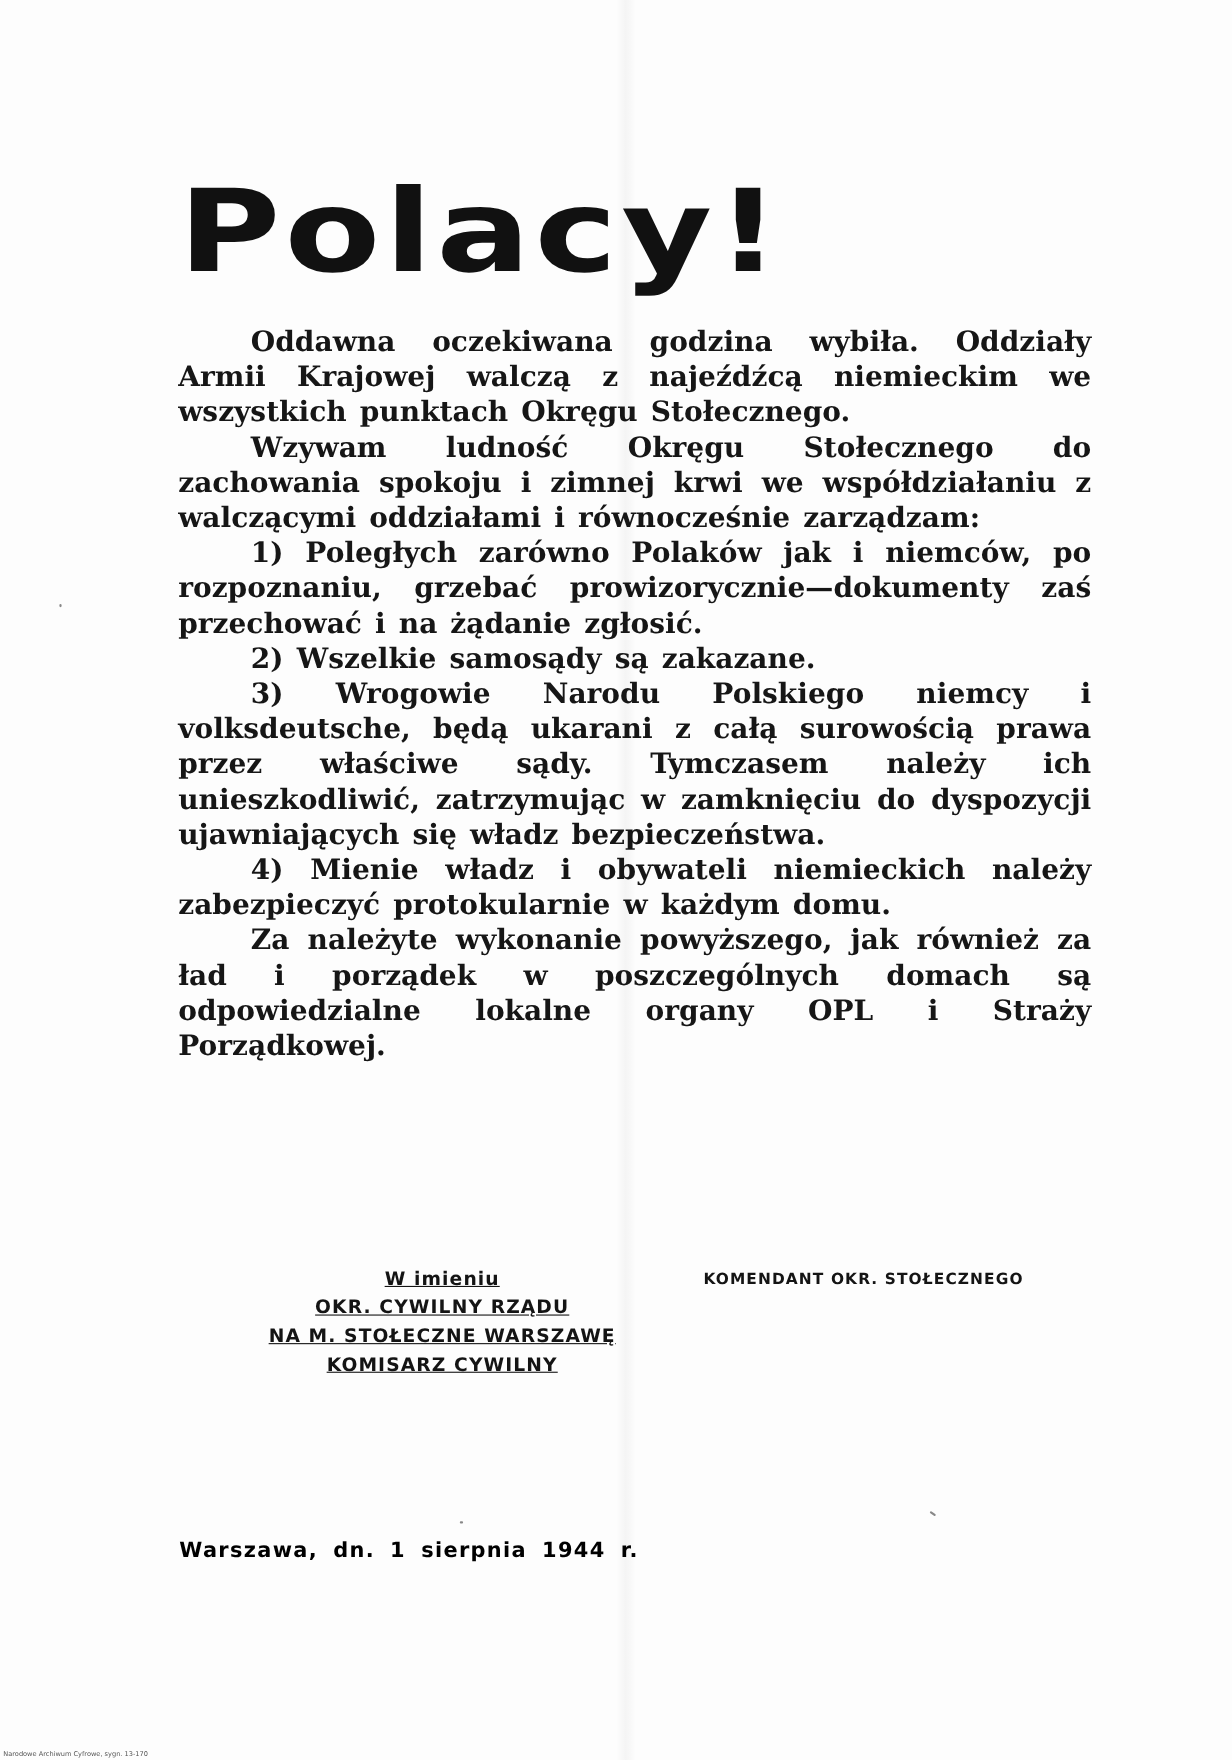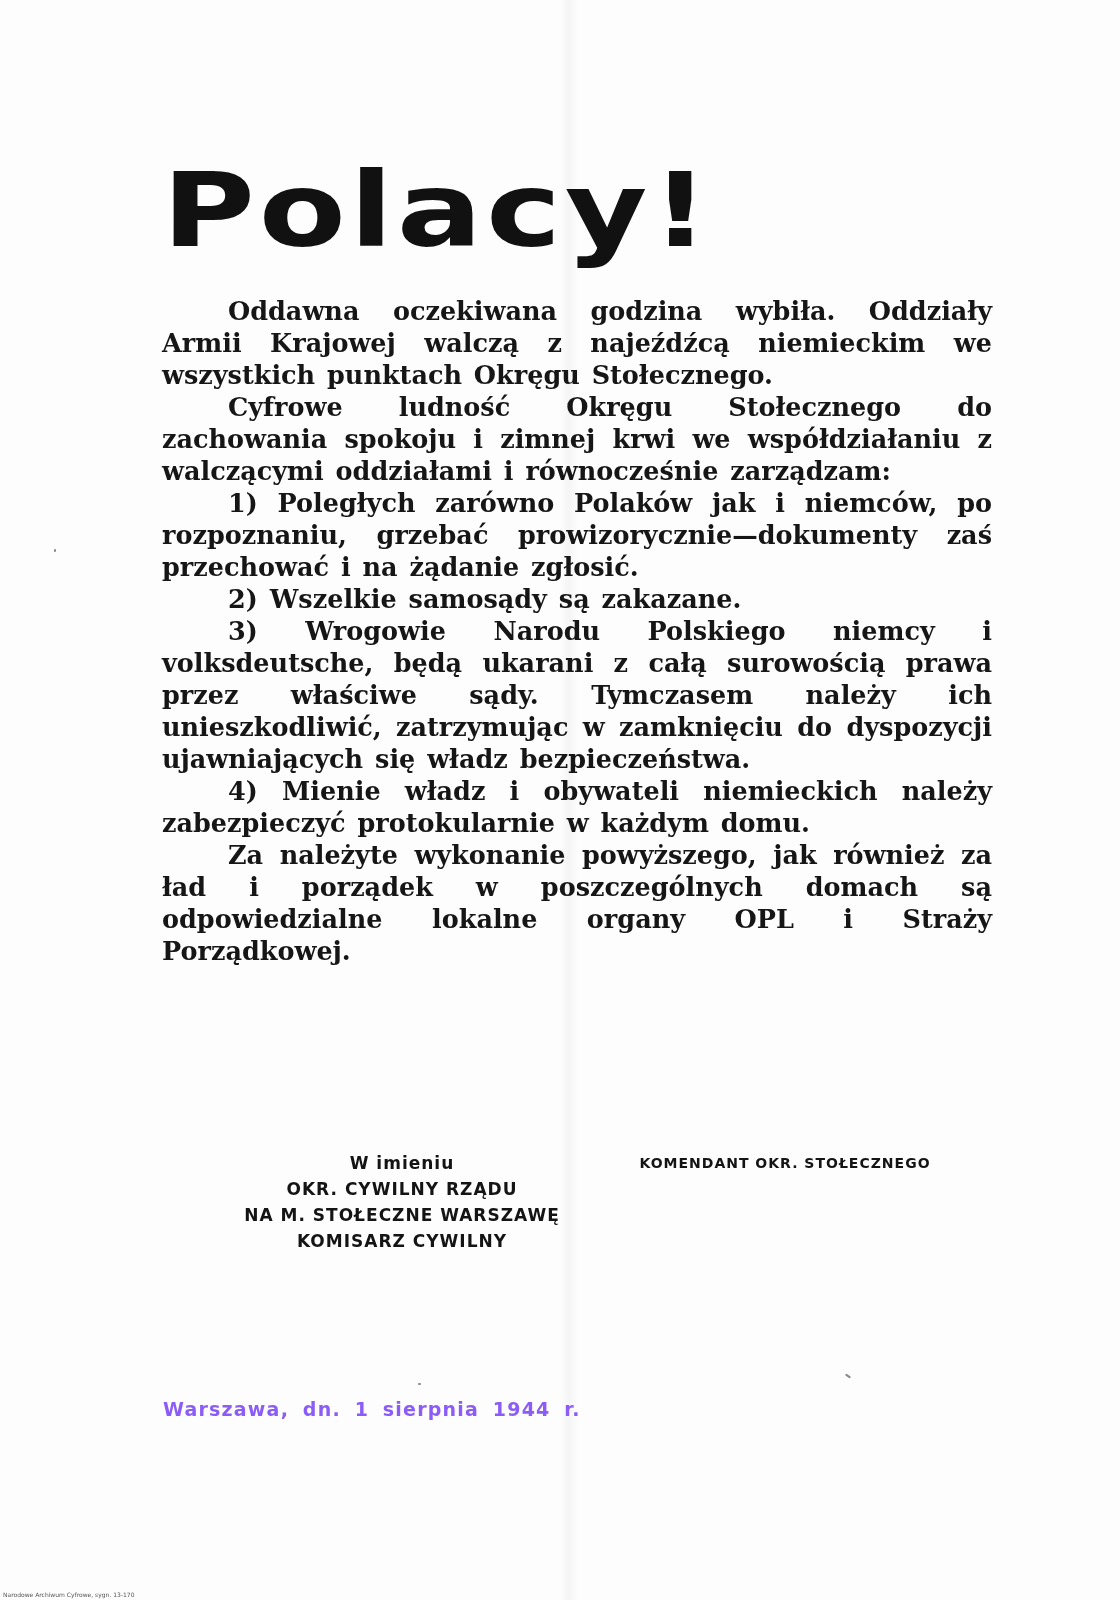--- a/index.html
+++ b/index.html
@@ -59,20 +59,21 @@
       left: 222px;
       top: 1150px;
       width: 360px;
       text-align: center;
       font-family: "DejaVu Sans", sans-serif;
       font-weight: bold;
       font-size: 17px;
       line-height: 26px;
       letter-spacing: 1px;
       color: #141414;
+      text-decoration: underline;
     }
     .sig-right {
       position: absolute;
       left: 575px;
       top: 1150px;
       width: 420px;
       text-align: center;
       font-family: "DejaVu Sans", sans-serif;
       font-weight: bold;
       font-size: 14px;
@@ -83,21 +84,21 @@
     .sig-line { display: block; white-space: nowrap; }
     .date {
       position: absolute;
       left: 163px;
       top: 1398px;
       font-family: "DejaVu Sans", sans-serif;
       font-weight: bold;
       font-size: 19px;
       letter-spacing: 1.2px;
       word-spacing: 6px;
-      color: #8b5cf6;
+      color: #000000;
       white-space: nowrap;
     }
     .archive-footer {
       position: absolute;
       left: 3px;
       top: 1591px;
       font-family: "DejaVu Sans", sans-serif;
       font-size: 6px;
       color: #555;
       white-space: nowrap;
@@ -112,21 +113,21 @@
   </style>
 </head>
 <body>
 
 <div class="fold"></div>
 
 <div class="title">Polacy!</div>
 
 <div class="body-text">
   <p class="para">Oddawna oczekiwana godzina wybiła. Oddziały Armii Krajowej walczą z najeźdźcą niemieckim we wszystkich punktach Okręgu Stołecznego.</p>
-  <p class="para">Cyfrowe ludność Okręgu Stołecznego do zachowania spokoju i zimnej krwi we współdziałaniu z walczącymi oddziałami i równocześnie zarządzam:</p>
+  <p class="para">Wzywam ludność Okręgu Stołecznego do zachowania spokoju i zimnej krwi we współdziałaniu z walczącymi oddziałami i równocześnie zarządzam:</p>
   <p class="para">1) Poległych zarówno Polaków jak i niemców, po rozpoznaniu, grzebać prowizorycznie—dokumenty zaś przechować i na żądanie zgłosić.</p>
   <p class="para">2) Wszelkie samosądy są zakazane.</p>
   <p class="para">3) Wrogowie Narodu Polskiego niemcy i volksdeutsche, będą ukarani z całą surowością prawa przez właściwe sądy. Tymczasem należy ich unieszkodliwić, zatrzymując w zamknięciu do dyspozycji ujawniających się władz bezpieczeństwa.</p>
   <p class="para">4) Mienie władz i obywateli niemieckich należy zabezpieczyć protokularnie w każdym domu.</p>
   <p class="para">Za należyte wykonanie powyższego, jak również za ład i porządek w poszczególnych domach są odpowiedzialne lokalne organy OPL i Straży Porządkowej.</p>
 </div>
 
 <div class="sig-left">
   <span class="sig-line">W imieniu</span>
   <span class="sig-line">OKR. CYWILNY RZĄDU</span>

